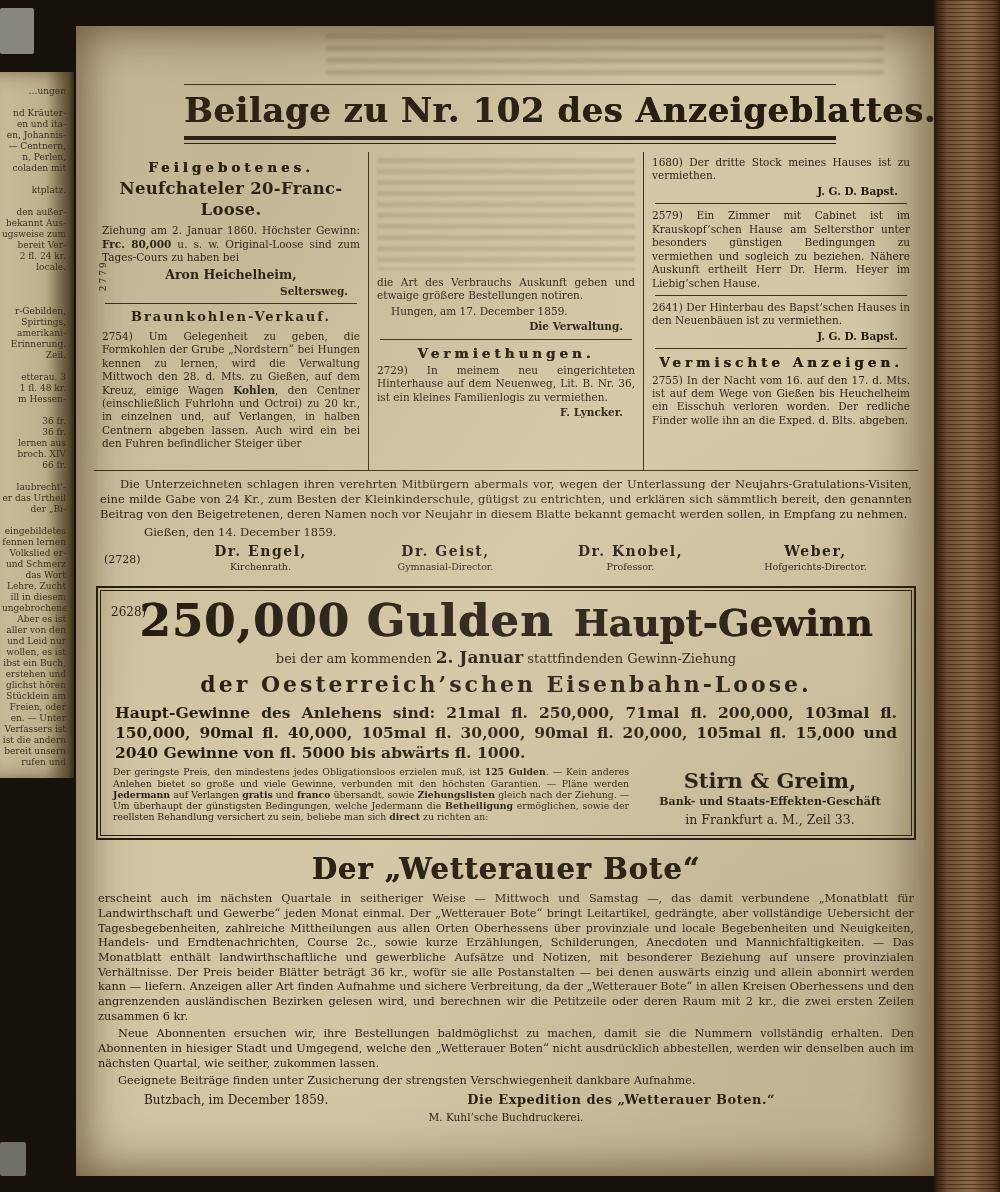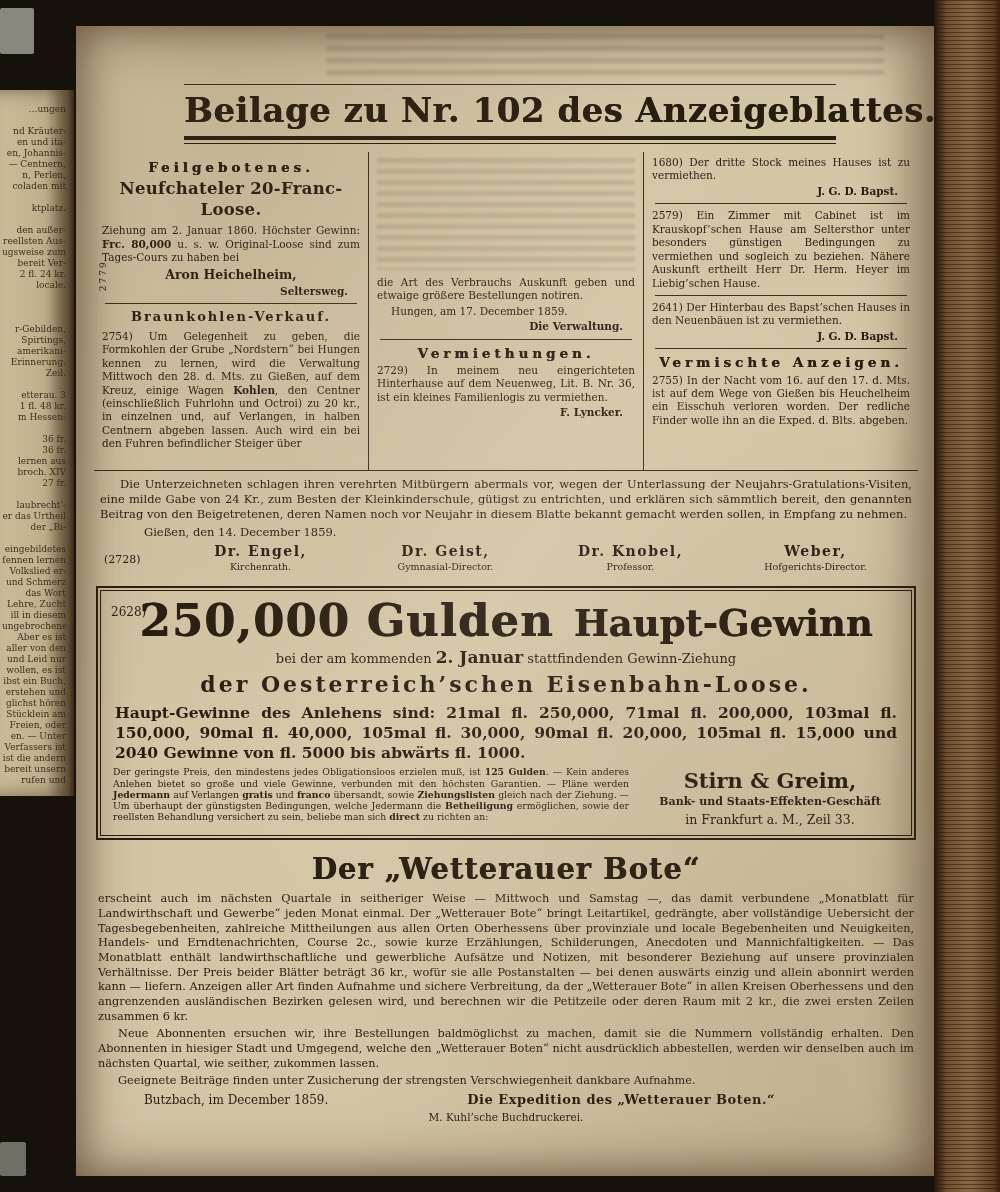--- a/index.html
+++ b/index.html
@@ -10,21 +10,21 @@
   html,body{margin:0;padding:0;background:#17110b;}
   .scene{position:relative;width:1000px;height:1192px;overflow:hidden;
          background:#17110b;font-family:"DejaVu Serif",serif;color:var(--ink);}
   .b{font-weight:bold;}
 
   
   .corner-tab{position:absolute;left:0;top:8px;width:34px;height:46px;background:#87877e;border-radius:2px;}
   .corner-tab2{position:absolute;left:0;top:1142px;width:26px;height:34px;background:#6f6f66;border-radius:2px;}
 
   
-  .left-page{position:absolute;left:0;top:90px;width:74px;height:706px;
+  .left-page{position:absolute;left:0;top:72px;width:74px;height:706px;
     background:linear-gradient(to right,#cabc98,#bfb08c 62%,#8a7856 92%,#4a3a22);
     box-shadow:inset -14px 0 18px rgba(40,25,10,.5);
     padding:14px 8px 0 2px;box-sizing:border-box;overflow:hidden;}
   .frags{text-align:right;font-size:9px;line-height:11px;color:#3a2f1e;}
   .frags div{height:11px;overflow:hidden;white-space:nowrap;}
 
   
   .page{position:absolute;left:76px;top:26px;width:858px;height:1150px;
     background:var(--paper);box-sizing:border-box;padding:58px 14px 8px 16px;overflow:hidden;}
   .page::before{content:"";position:absolute;inset:0;z-index:5;pointer-events:none;
@@ -123,21 +123,21 @@
         <div>nd Kräuter-</div>
         <div>en und ita-</div>
         <div>en, Johannis-</div>
         <div>— Centnern,</div>
         <div>n, Perlen,</div>
         <div>coladen mit</div>
         <div></div>
         <div>ktplatz.</div>
         <div></div>
         <div>den außer-</div>
-        <div>reellsten Aus-</div>
+        <div>bekannt Aus-</div>
         <div>ugsweise zum</div>
         <div>bereit Ver-</div>
         <div>2 fl. 24 kr.</div>
         <div>locale.</div>
         <div></div>
         <div></div>
         <div></div>
         <div>r-Gebilden,</div>
         <div>Spirtings,</div>
         <div>amerikani-</div>
@@ -145,21 +145,21 @@
         <div>Zeil.</div>
         <div></div>
         <div>etterau. 3</div>
         <div>1 fl. 48 kr.</div>
         <div>m Hessen-</div>
         <div></div>
         <div>36 fr.</div>
         <div>36 fr.</div>
         <div>lernen aus</div>
         <div>broch. XIV</div>
-        <div>27 fr.</div>
+        <div>66 fr.</div>
         <div></div>
         <div>laubrecht'-</div>
         <div>er das Urtheil</div>
         <div>der „Bi-</div>
         <div></div>
         <div>eingebildetes</div>
         <div>fennen lernen</div>
         <div>Volkslied er-</div>
         <div>und Schmerz</div>
         <div>das Wort</div>

